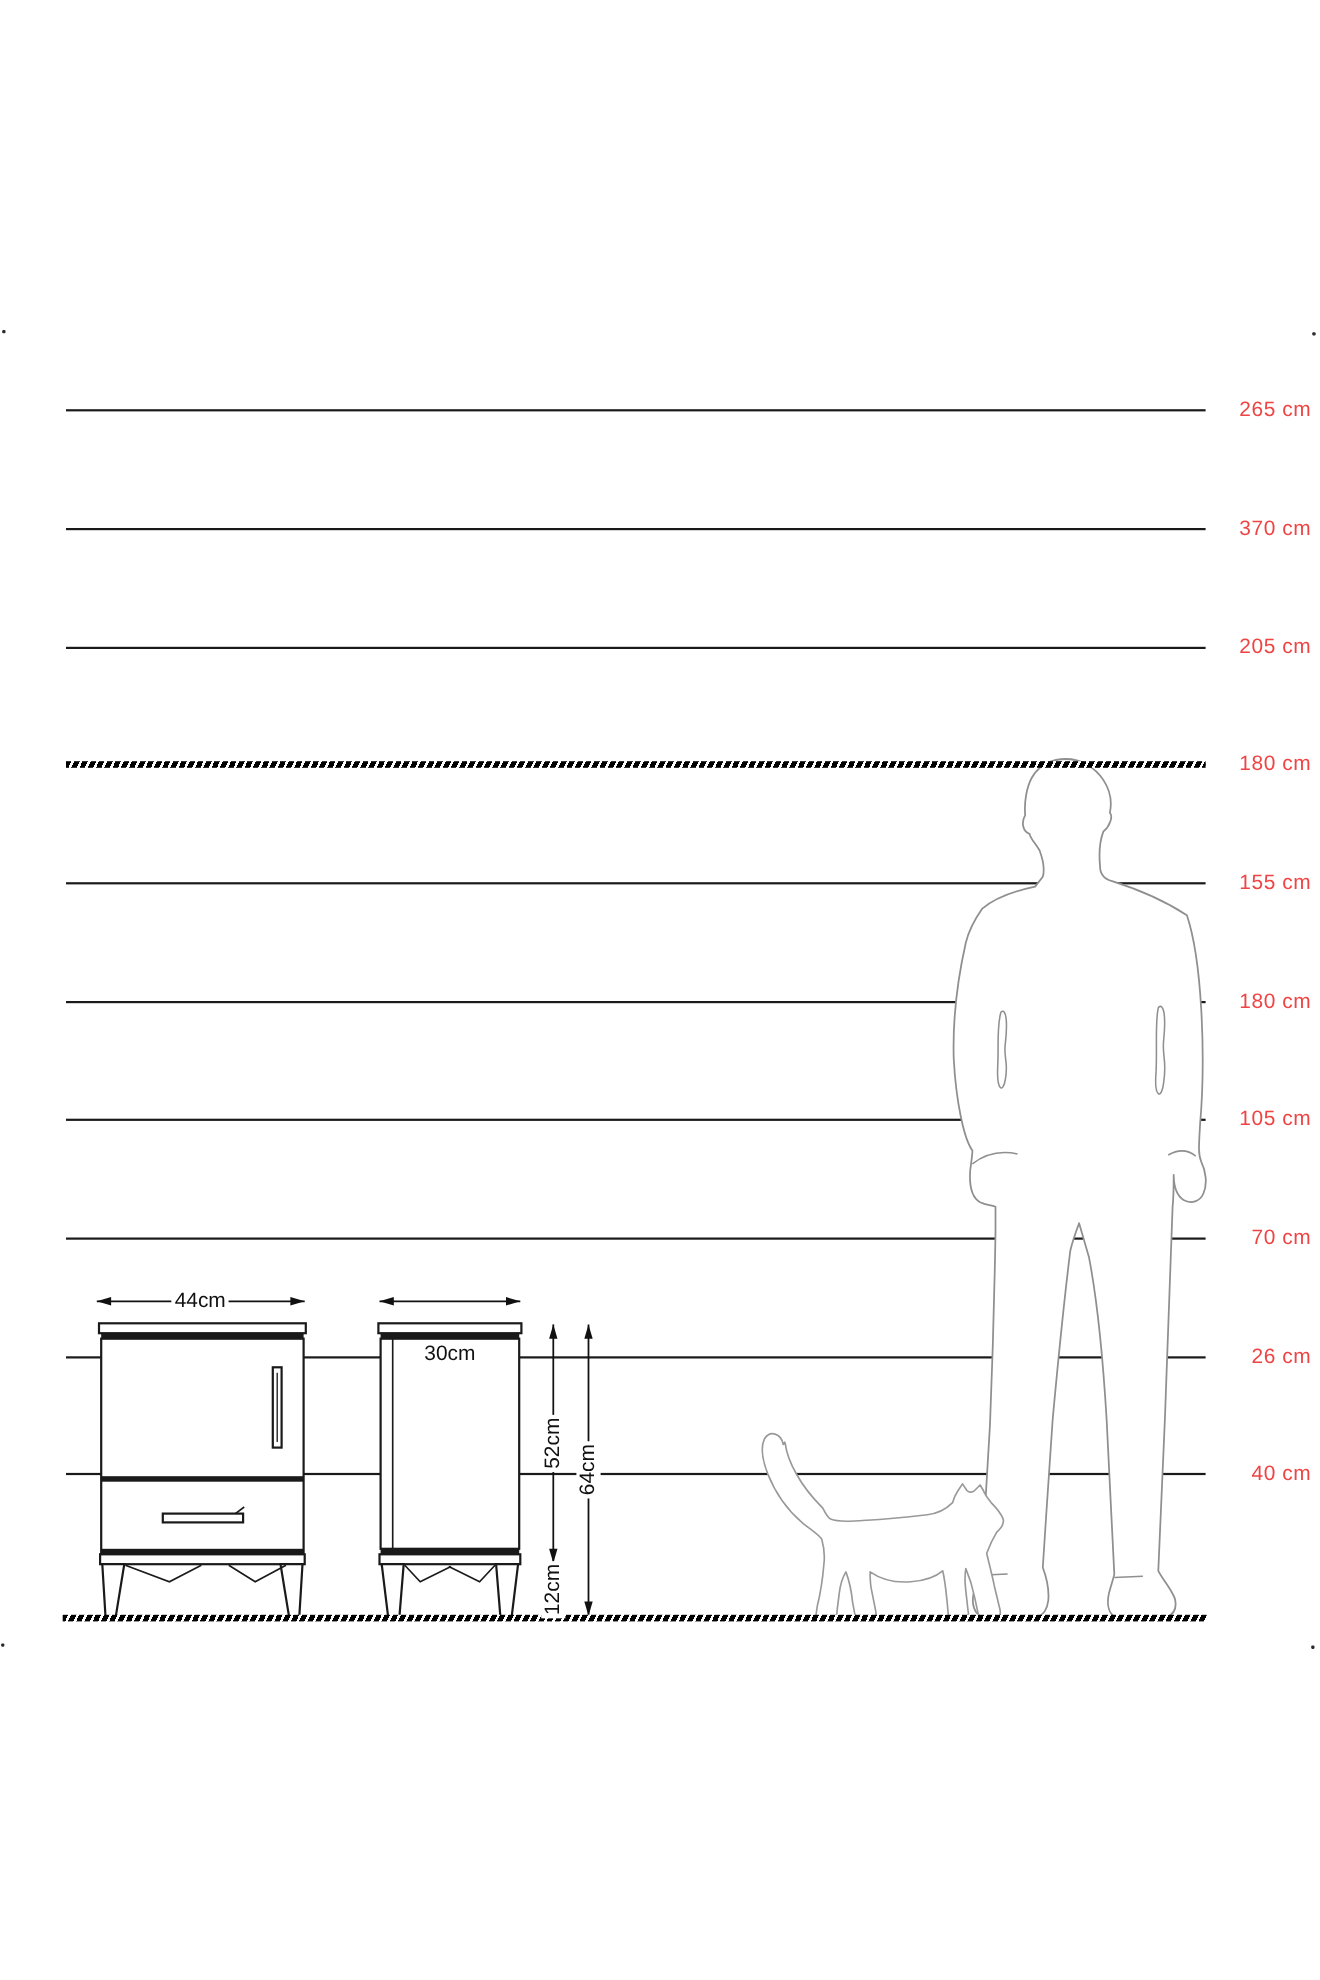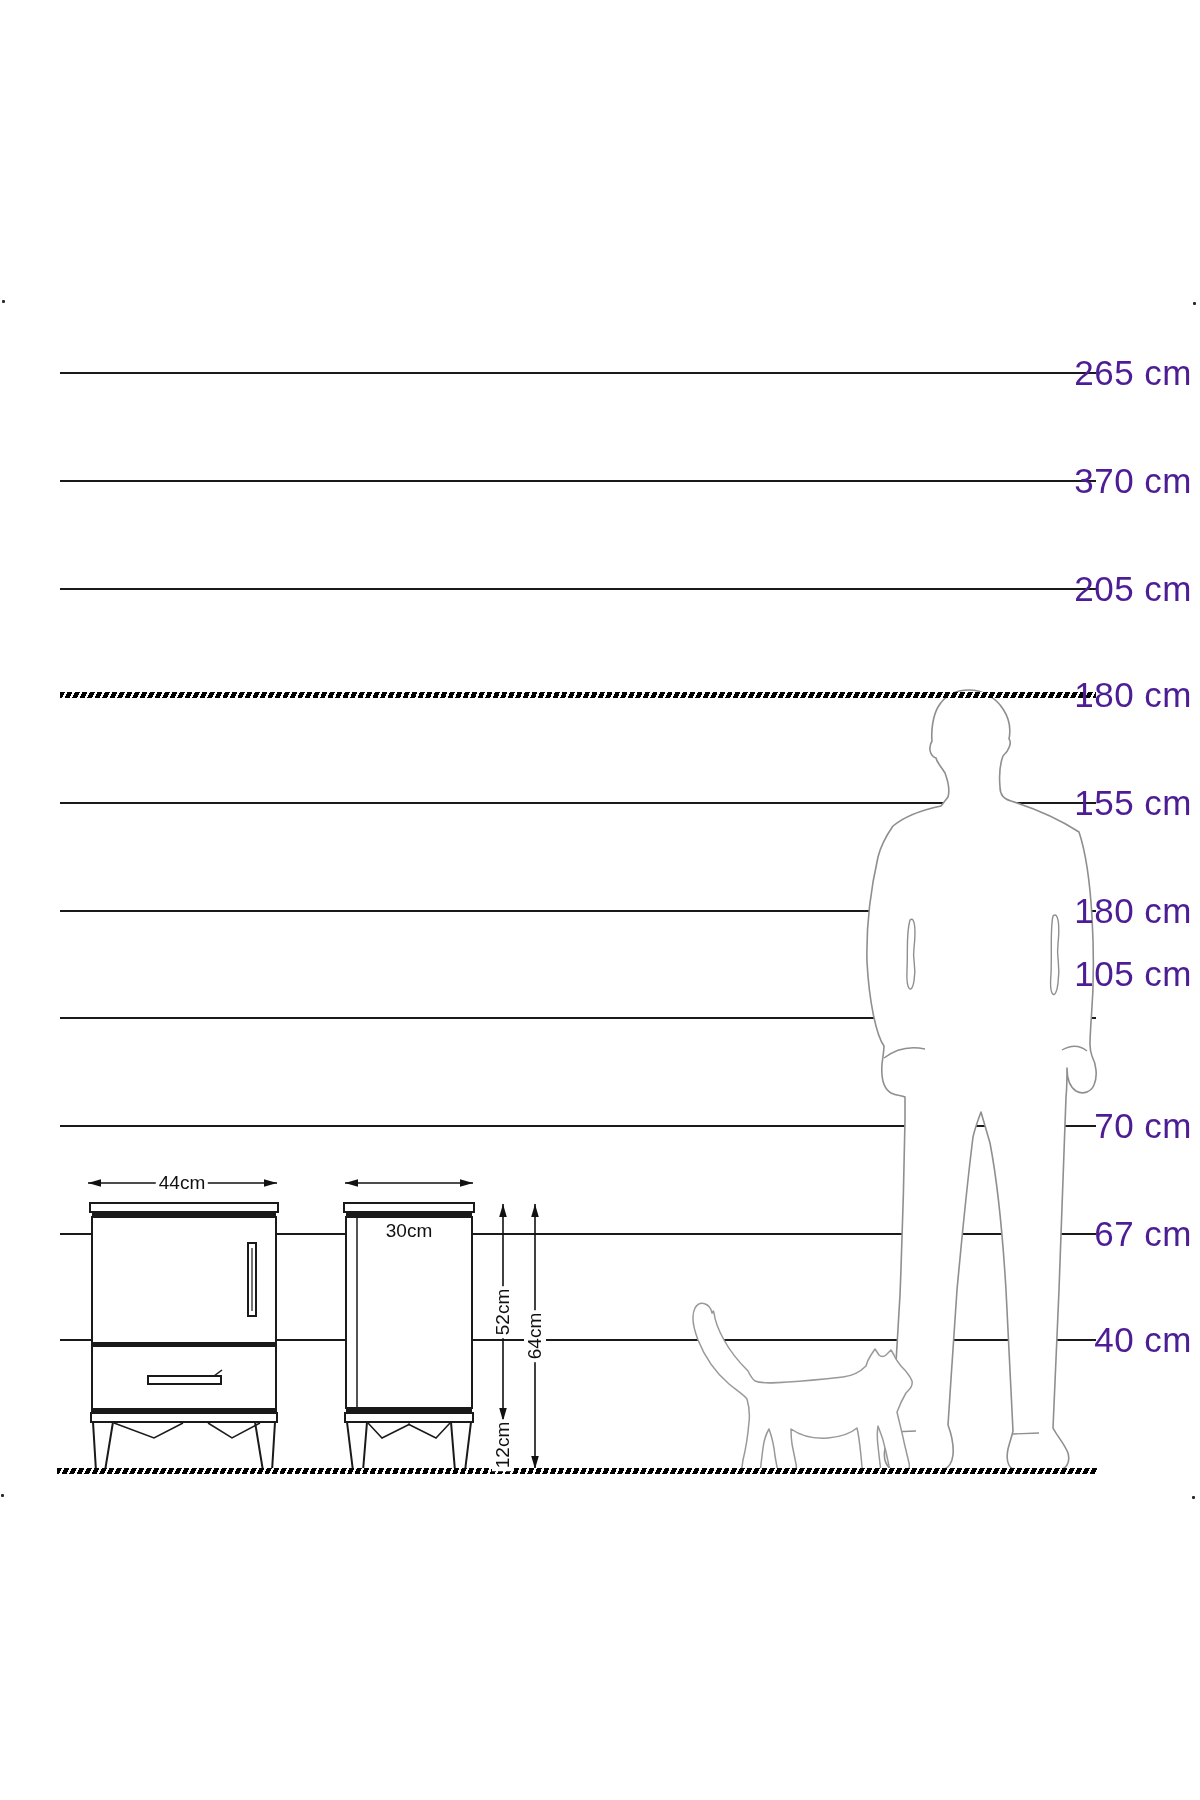--- a/index.html
+++ b/index.html
@@ -1,21 +1,21 @@
 <!DOCTYPE html>
 <html><head>
 <meta charset="utf-8">
 <style>
   html,body{margin:0;padding:0;background:#fff;}
   .canvas{position:relative;width:1200px;height:1800px;background:#ffffff;overflow:hidden;
           font-family:"Liberation Sans", sans-serif;}
   .sline{position:absolute;left:60px;width:1036px;height:2px;background:#1a1a1a;
          transform:translateY(-1px);}
   .slabel{position:absolute;right:8px;width:120px;text-align:right;transform:translateY(-50%);
-          font-size:35px;color:#4c1d95;white-space:nowrap;letter-spacing:0.5px;}
+          font-size:19px;color:#ef4444;white-space:nowrap;letter-spacing:0.5px;}
   .hatch{position:absolute;height:6px;
          background:repeating-linear-gradient(115deg,#000 0 4.5px,#fff 4.5px 6.8px);}
   .svg-layer{position:absolute;left:0;top:0;}
   .dim{position:absolute;font-size:19px;color:#111;background:#fff;padding:0 3px;
        white-space:nowrap;transform:translate(-50%,-50%);}
   .dim.vert{transform:translate(-50%,-50%) rotate(-90deg);}
   .dot{position:absolute;width:3px;height:3px;background:#2a2a2a;border-radius:1px;}
 </style>
 </head>
 <body>
@@ -210,23 +210,23 @@
   <div class="dim vert" style="left:503px;top:1312px">52cm</div>
   <div class="dim vert" style="left:503px;top:1445px">12cm</div>
   <div class="dim vert" style="left:535px;top:1336px">64cm</div>
 
   <div class="slabel" style="top:373px">265 cm</div>
   <div class="slabel" style="top:481px">370 cm</div>
   <div class="slabel" style="top:589px">205 cm</div>
   <div class="slabel" style="top:695px">180 cm</div>
   <div class="slabel" style="top:803px">155 cm</div>
   <div class="slabel" style="top:911px">180 cm</div>
-  <div class="slabel" style="top:974px">105 cm</div>
+  <div class="slabel" style="top:1018px">105 cm</div>
   <div class="slabel" style="top:1126px">70 cm</div>
-  <div class="slabel" style="top:1234px">67 cm</div>
+  <div class="slabel" style="top:1234px">26 cm</div>
   <div class="slabel" style="top:1340px">40 cm</div>
 
   <div class="dot" style="left:2px;top:300px"></div>
   <div class="dot" style="left:1193px;top:302px"></div>
   <div class="dot" style="left:1px;top:1494px"></div>
   <div class="dot" style="left:1192px;top:1496px"></div>
 
 </div>
 
 </body></html>

